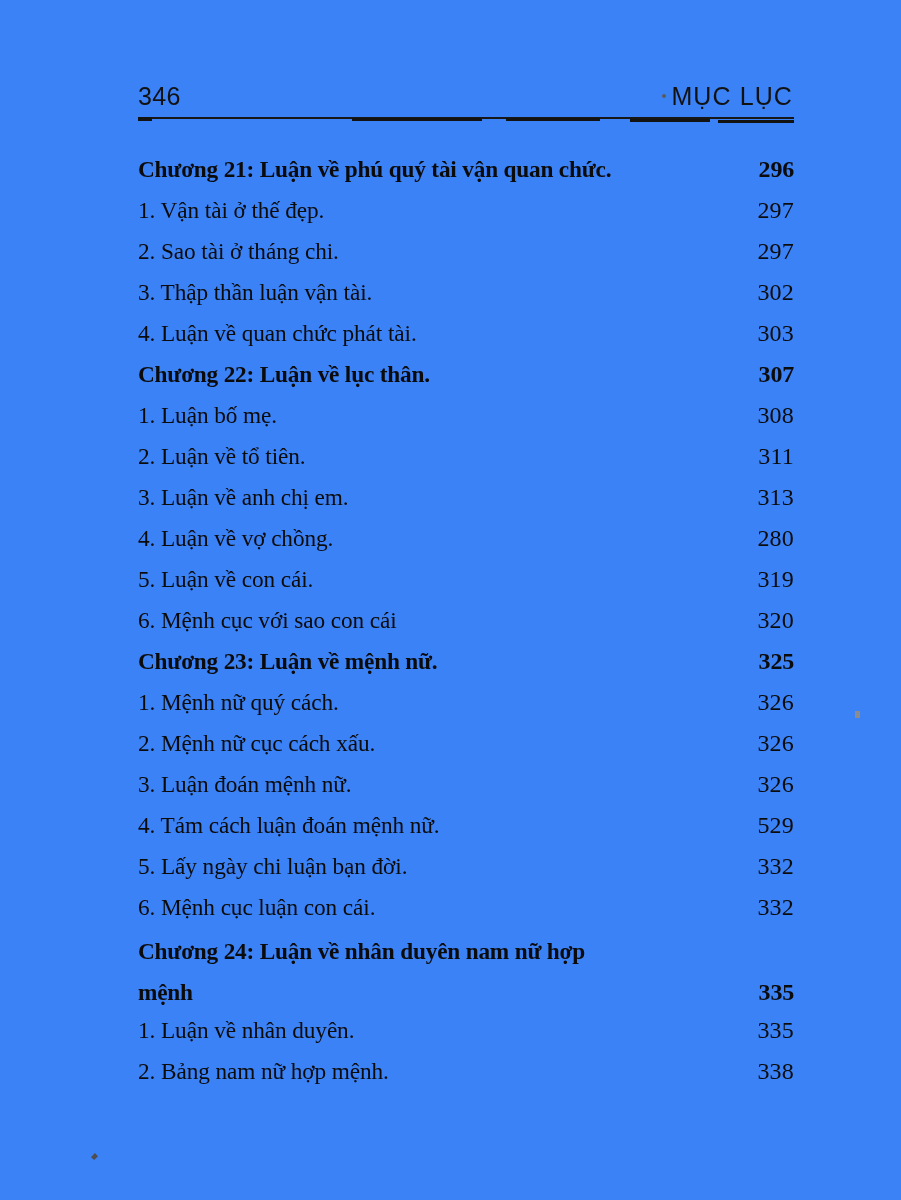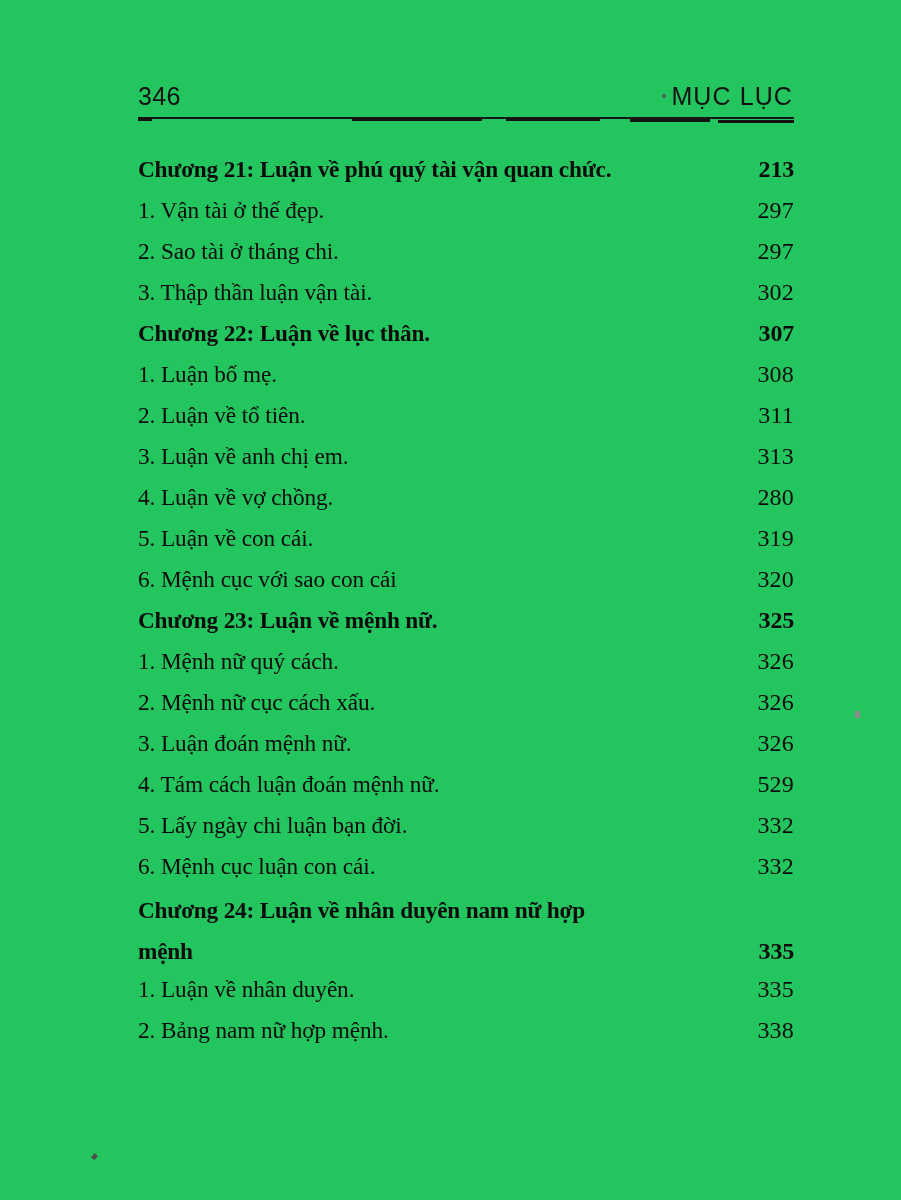--- a/index.html
+++ b/index.html
@@ -7,21 +7,21 @@
     margin: 0;
     padding: 0;
     background: #ffffff;
   }
 
   .page {
     position: relative;
     width: 901px;
     height: 1200px;
     margin: 0 auto;
-    background: #22c55e;
+    background: #3b82f6;
     overflow: hidden;
     font-family: "Liberation Sans", "DejaVu Sans", sans-serif;
     color: #0b0b0b;
     -webkit-font-smoothing: none;
   }
 
   
   .running-head {
     position: absolute;
     left: 138px;
@@ -206,33 +206,37 @@
   <div class="rule"></div>
   <div class="rule-thick-a"></div>
   <div class="rule-thick-b"></div>
   <div class="rule-thick-c"></div>
   <div class="rule-thick-d"></div>
   <div class="rule-thick-e"></div>
 
   <div class="toc" id="toc-list">
       <div class="toc-row chapter">
         <span class="toc-label">Chương 21: Luận về phú quý tài vận quan chức.</span>
-        <span class="toc-page">213</span>
+        <span class="toc-page">296</span>
       </div>
       <div class="toc-row item">
         <span class="toc-label">1. Vận tài ở thế đẹp.</span>
         <span class="toc-page">297</span>
       </div>
       <div class="toc-row item">
         <span class="toc-label">2. Sao tài ở tháng chi.</span>
         <span class="toc-page">297</span>
       </div>
       <div class="toc-row item">
         <span class="toc-label">3. Thập thần luận vận tài.</span>
         <span class="toc-page">302</span>
+      </div>
+      <div class="toc-row item">
+        <span class="toc-label">4. Luận về quan chức phát tài.</span>
+        <span class="toc-page">303</span>
       </div>
       <div class="toc-row chapter">
         <span class="toc-label">Chương 22: Luận về lục thân.</span>
         <span class="toc-page">307</span>
       </div>
       <div class="toc-row item">
         <span class="toc-label">1. Luận bố mẹ.</span>
         <span class="toc-page">308</span>
       </div>
       <div class="toc-row item">

